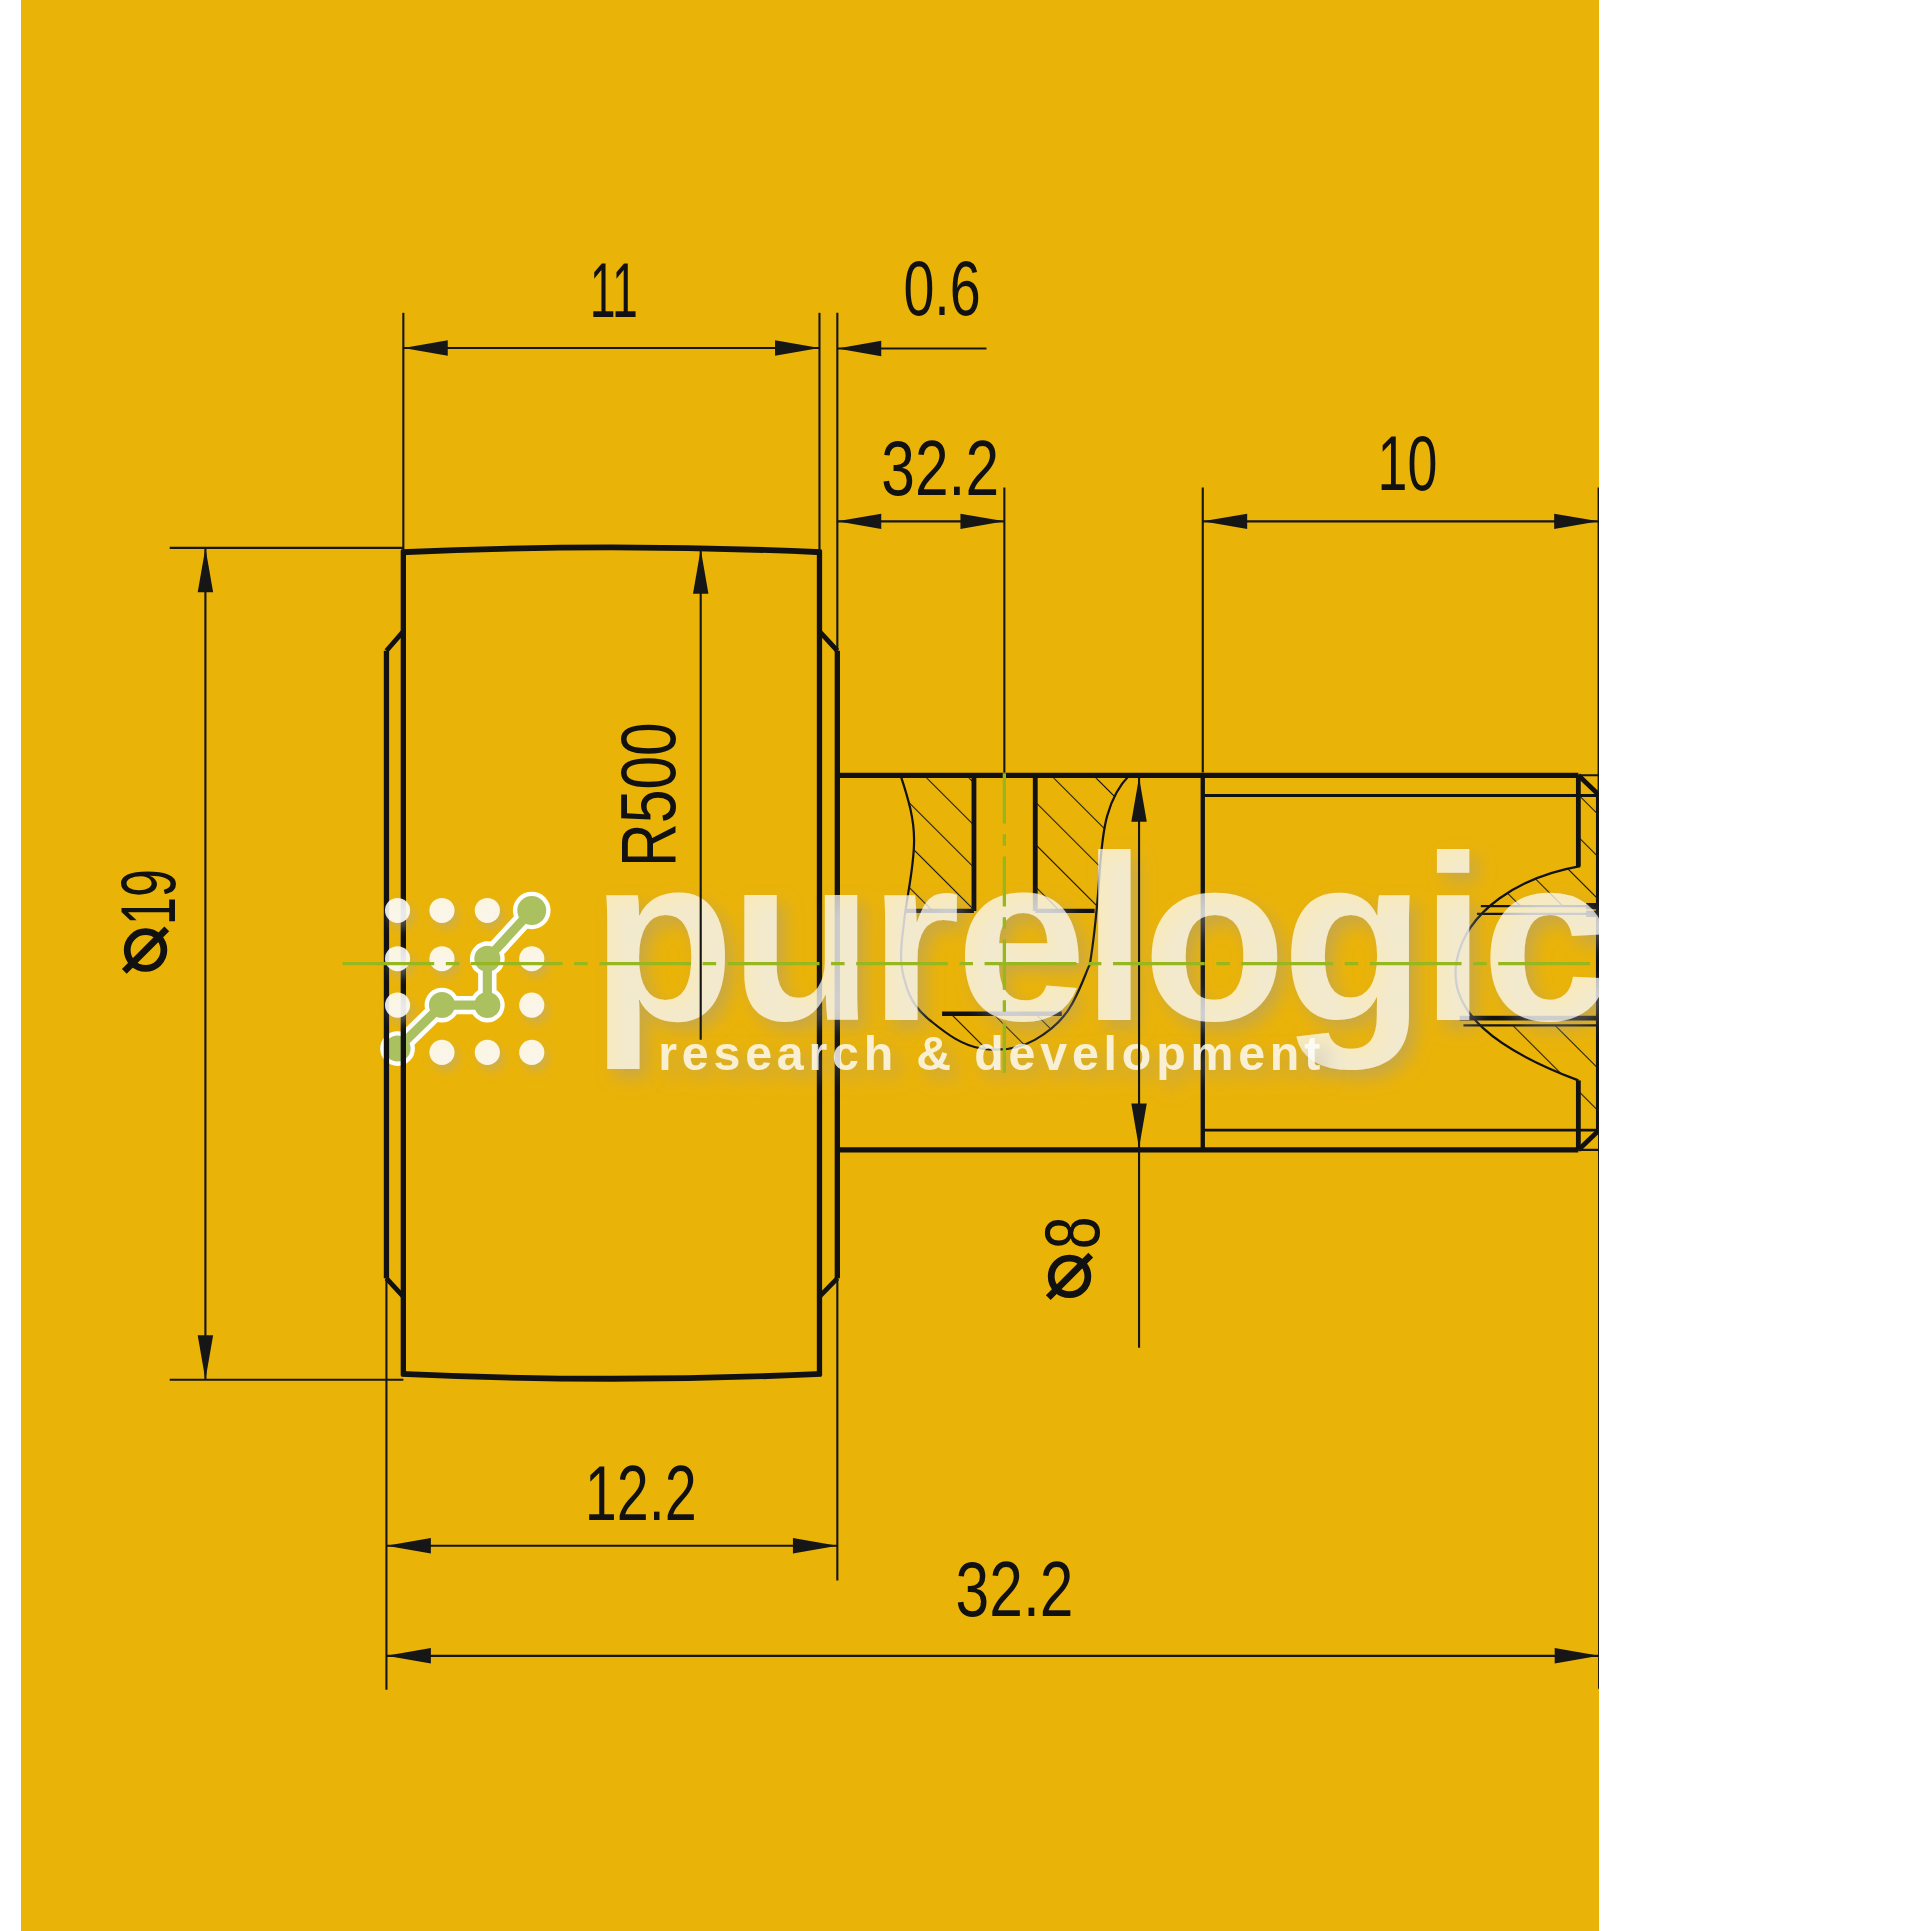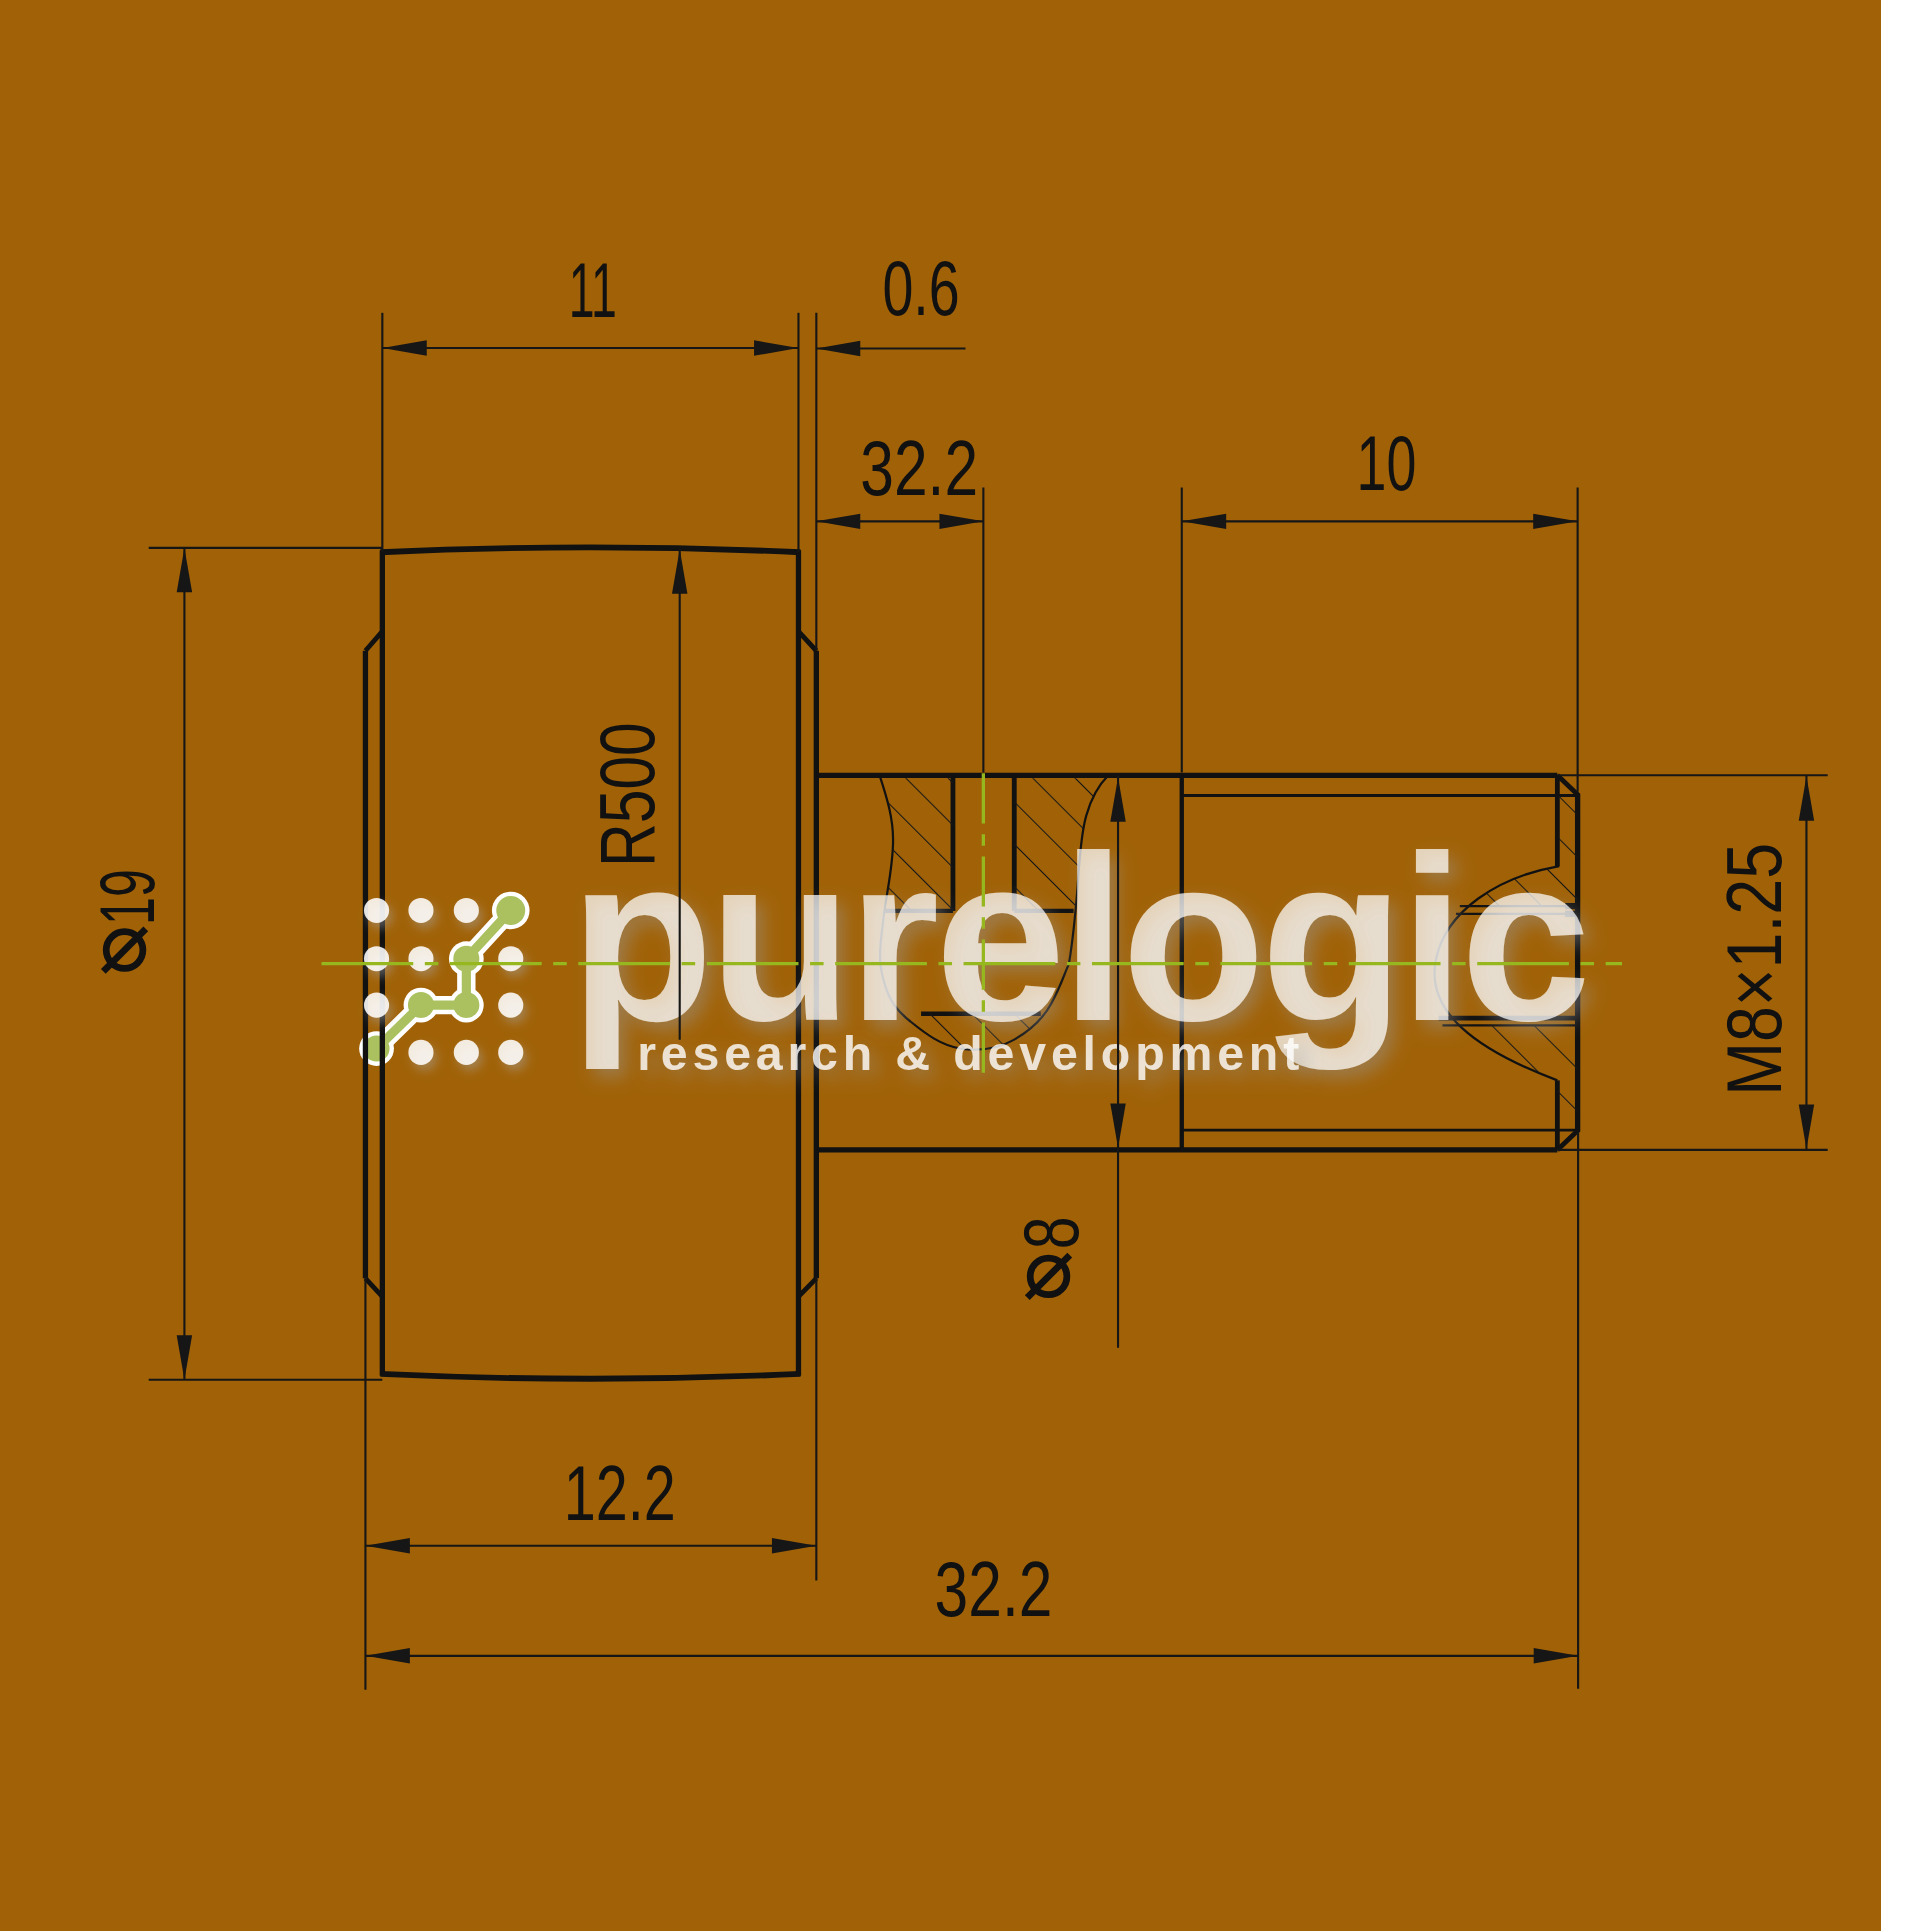--- a/index.html
+++ b/index.html
@@ -1,16 +1,16 @@
 <!DOCTYPE html>
 <html><head>
 <meta charset="utf-8">
 <style>
   html,body{margin:0;padding:0;background:#ffffff;}
-  #page{width:1881px;height:1931px;position:relative;background:#a16207;overflow:hidden;}
+  #page{width:1578px;height:1931px;position:relative;background:#eab308;overflow:hidden;margin-left:21px;}
   svg{position:absolute;left:0;top:0;}
   text{font-family:"Liberation Sans",sans-serif;}
 </style>
 </head>
 <body>
 <div id="page">
 <svg width="1931" height="1931" viewBox="0 0 2000 2000">
 <defs>
   <pattern id="hatch" patternUnits="userSpaceOnUse" width="31" height="31" patternTransform="rotate(-45)">
     <line x1="0" y1="0" x2="0" y2="31" stroke="#161616" stroke-width="2.2"></line>

